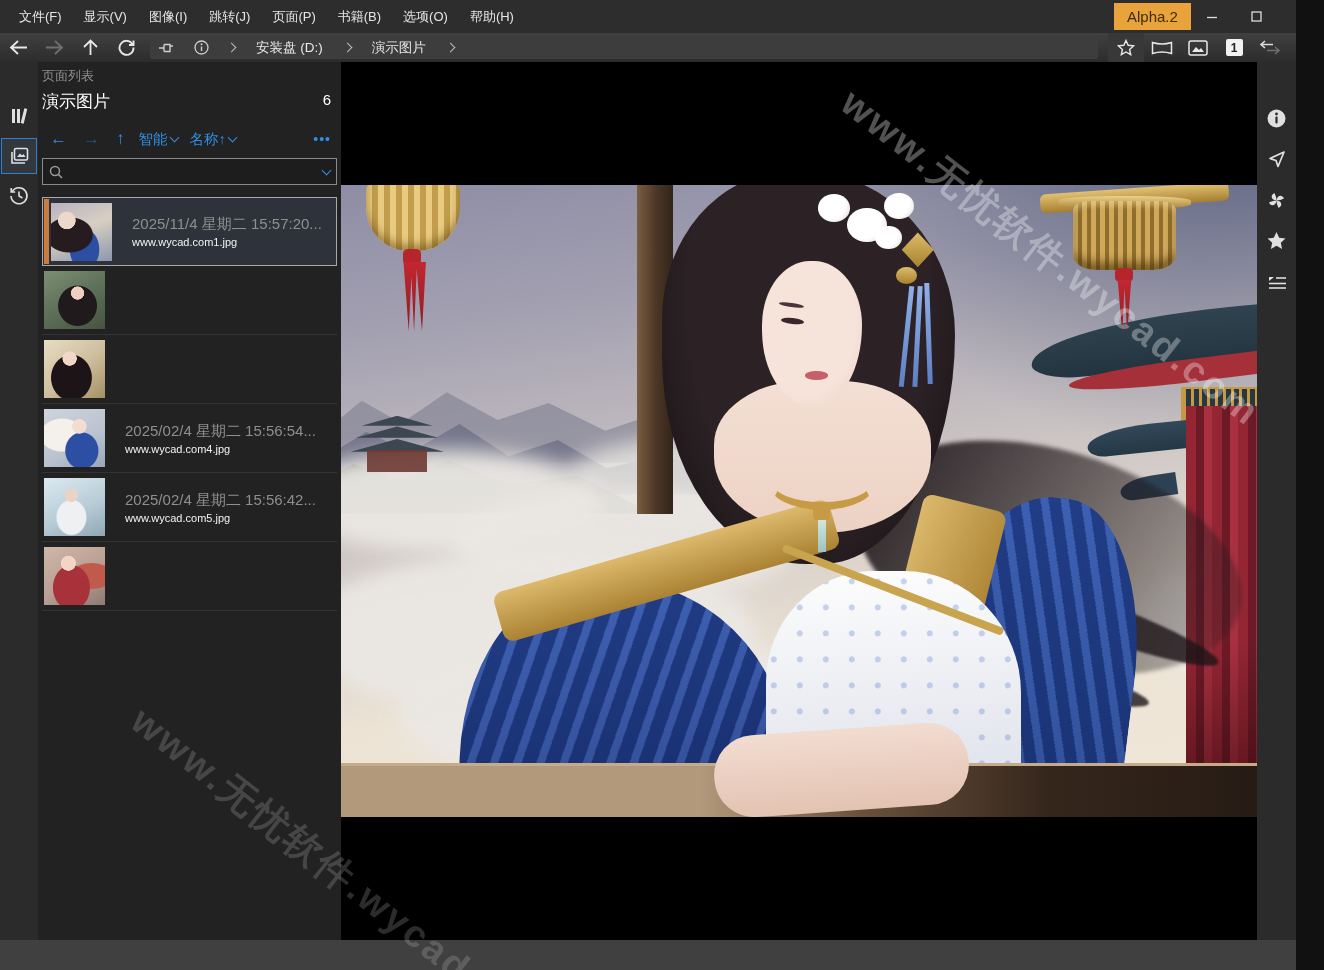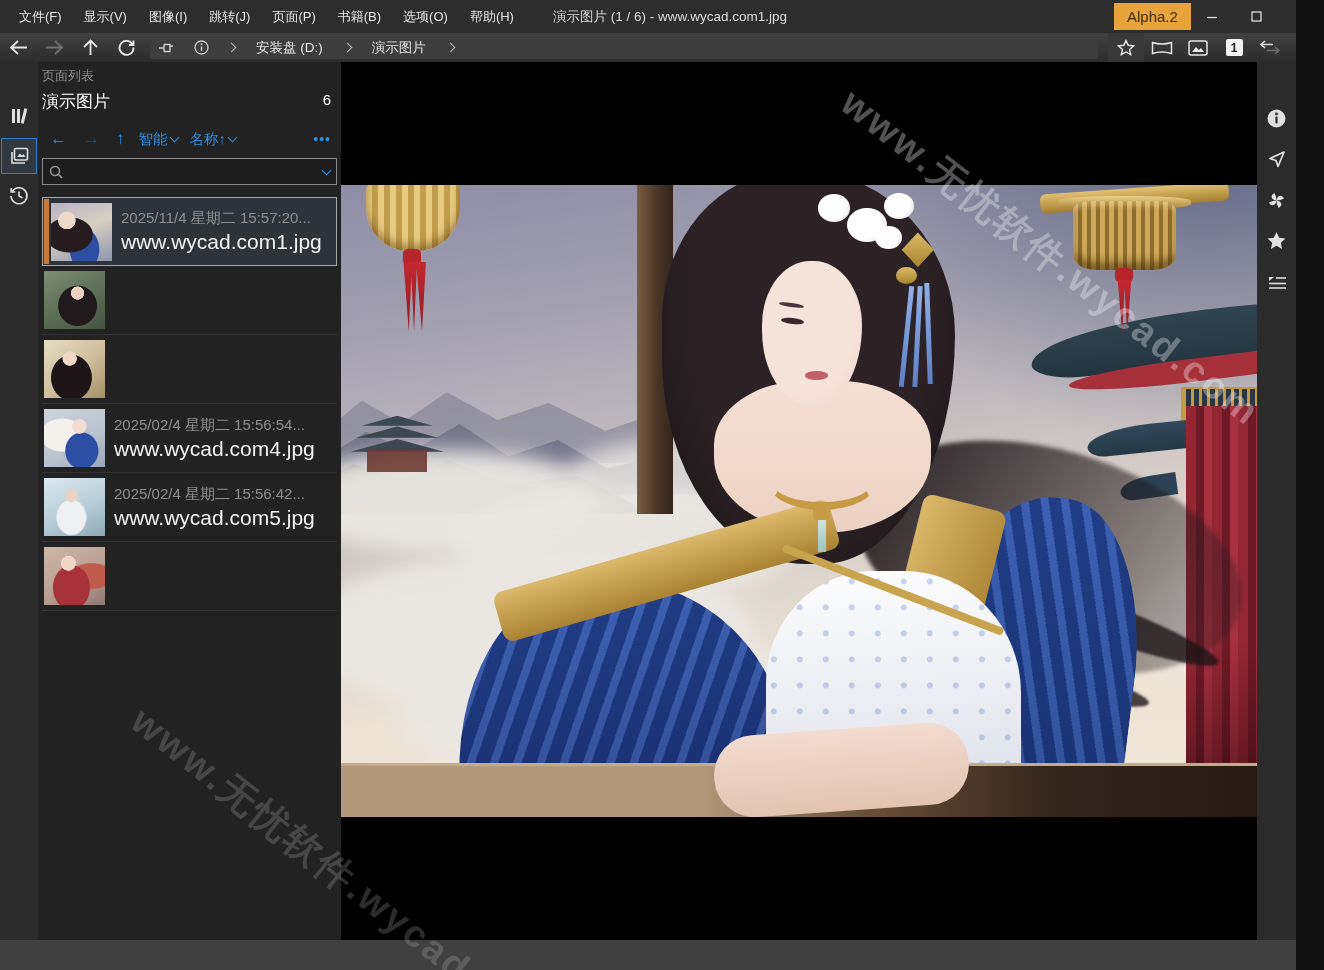--- a/index.html
+++ b/index.html
@@ -40,28 +40,28 @@
   .book-count { position:absolute; right:10px; top:29px; font-size:15px; color:#fff; }
   .pl-toolbar { position:absolute; left:0; top:62px; width:303px; height:30px; display:flex; align-items:center; gap:4px; padding:0 6px; color:#2f8fe5; }
   .pl-nav { font-size:17px; font-weight:bold; padding:0 6px; color:#2f8fe5; }
   .pl-nav.dim { color:#1f5586; }
   .pl-sort { font-size:14.5px; color:#2f8fe5; display:flex; align-items:center; gap:3px; padding:0 4px; }
   .bchev { width:7px; height:7px; border-right:1.8px solid #2f8fe5; border-bottom:1.8px solid #2f8fe5; transform:rotate(45deg); margin-top:-3px; }
   .pl-more { margin-left:auto; font-size:14px; letter-spacing:1px; color:#2f8fe5; padding-right:4px; }
   .searchbox { position:absolute; left:4px; top:96px; width:295px; height:27px; background:#1d1d1d; border:1px solid #8a8a8a; display:flex; align-items:center; padding:0 6px; gap:6px; }
   .searchbox input { flex:1; background:transparent; border:none; outline:none; color:#eee; font-size:13px; }
   .list { position:absolute; left:4px; top:135px; width:295px; }
-  .item { position:relative; display:flex; align-items:center; height:69px; border-bottom:1px solid #333; padding-left:2px; gap:9px; }
+  .item { position:relative; display:flex; align-items:center; height:69px; border-bottom:1px solid #333; padding-left:2px; gap:20px; }
   .item.sel { background:rgba(88,110,150,0.22); border:1px solid #a9a9a9; padding-left:0; }
   .sel-bar { position:absolute; left:1px; top:1px; bottom:1px; width:5px; background:#c87c3e; }
   .item.sel .thumb { margin-left:8px; }
   .thumb { width:61px; height:58px; flex:0 0 auto; background:#444; }
   .meta { display:flex; flex-direction:column; gap:2px; overflow:hidden; }
   .meta .date { font-size:15px; color:#8f8f8f; white-space:nowrap; }
-  .meta .fname { font-size:21px; color:#f2f2f2; white-space:nowrap;text-align:center; }
+  .meta .fname { font-size:11px; color:#f2f2f2; white-space:nowrap; }
 
   
   .t1 { background:
         radial-gradient(circle at 26% 30%, #ecd9cb 0 14%, transparent 15%),
         radial-gradient(ellipse at 30% 55%, #261c20 0 38%, transparent 40%),
         radial-gradient(ellipse at 55% 80%, #2c4fa4 0 30%, transparent 32%),
         radial-gradient(ellipse at 45% 70%, #f0ede9 0 18%, transparent 20%),
         linear-gradient(160deg, #b9b2c2 0%, #d8cfc2 45%, #8c97ad 100%); }
   .t2 { background:
         radial-gradient(circle at 55% 38%, #efcfc2 0 13%, transparent 14%),
@@ -208,21 +208,20 @@
     <div class="menu">
       <div class="menu-item">文件(F)</div>
       <div class="menu-item">显示(V)</div>
       <div class="menu-item">图像(I)</div>
       <div class="menu-item">跳转(J)</div>
       <div class="menu-item">页面(P)</div>
       <div class="menu-item">书籍(B)</div>
       <div class="menu-item">选项(O)</div>
       <div class="menu-item">帮助(H)</div>
     </div>
-    <div class="win-title">演示图片 (1 / 6) - www.wycad.com1.jpg</div>
     <div class="ver-badge">Alpha.2</div>
     <div class="win-controls">
       <div class="win-btn">
         <span>
             <svg width="12" height="12" viewBox="0 0 12 12">
               <line x1="1" y1="6.5" x2="11" y2="6.5" stroke="#ddd" stroke-width="1.3"></line>
             </svg>
           </span>
       </div>
       <div class="win-btn">

